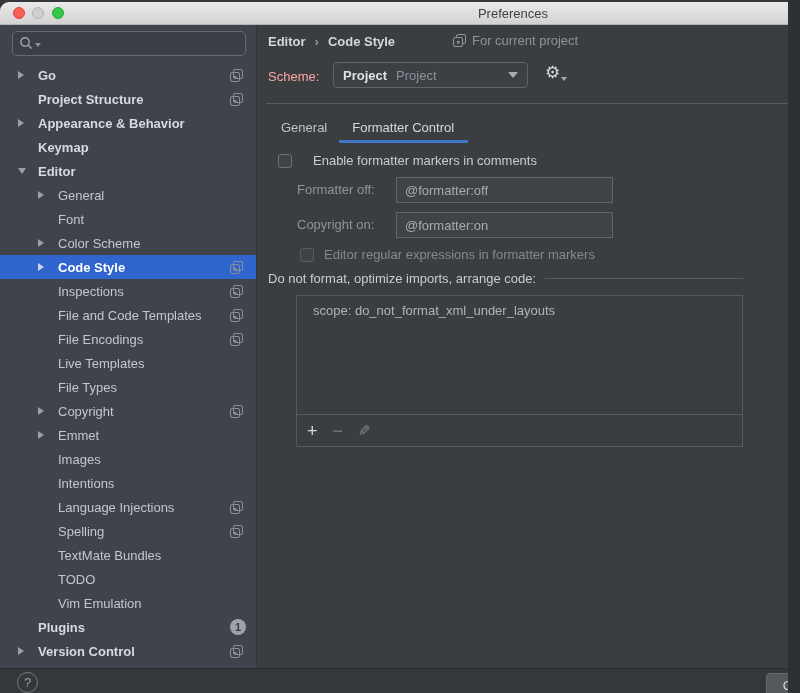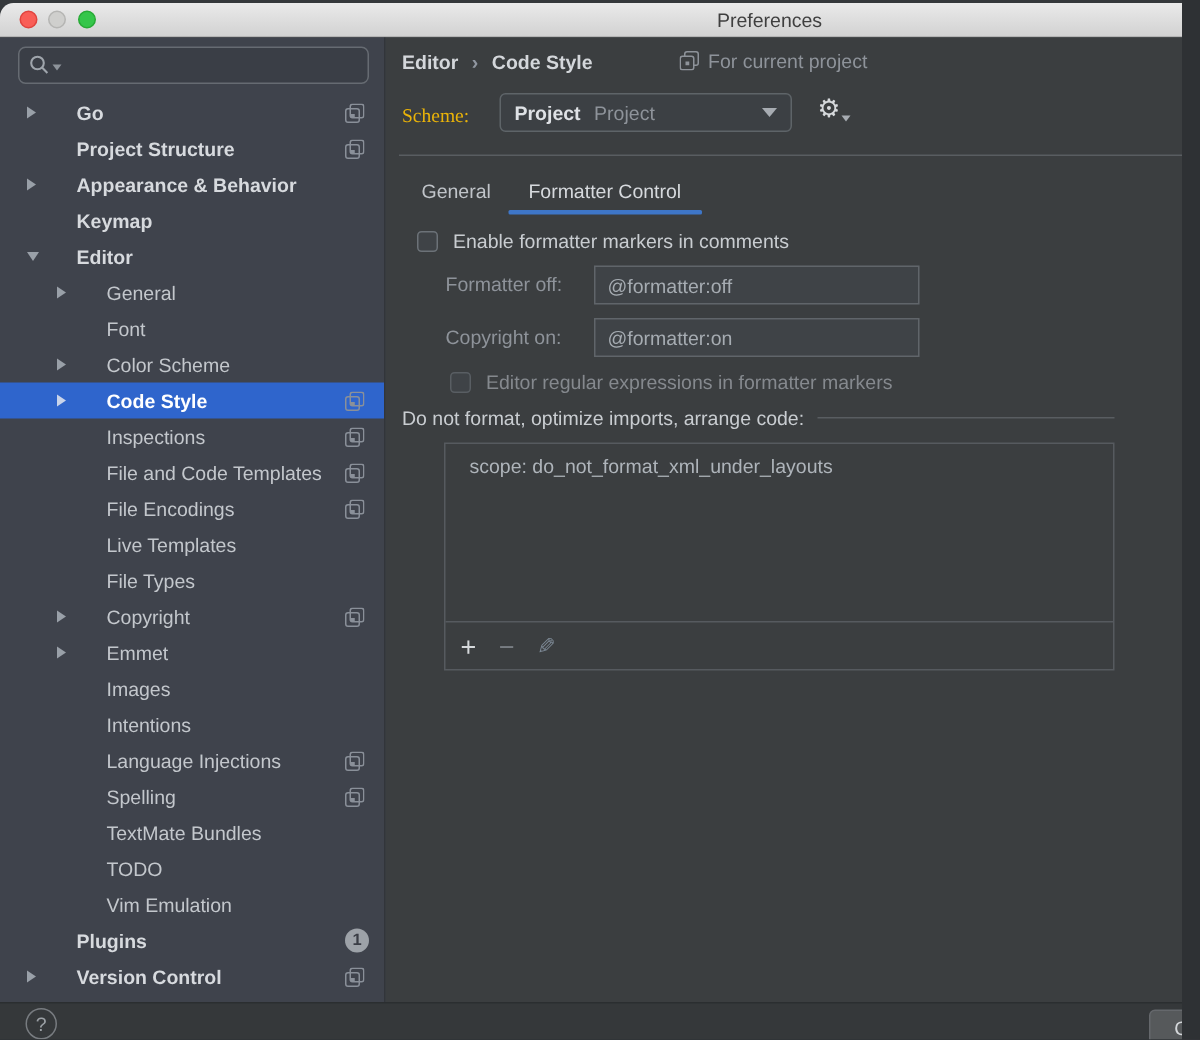--- a/index.html
+++ b/index.html
@@ -43,57 +43,57 @@
   .mag { display:flex; align-items:center; gap:1px; margin-right:4px; }
   .mag-caret { width:0; height:0; border-left:3px solid transparent; border-right:3px solid transparent; border-top:4px solid #8d939a; margin-top:3px; }
   .tree { position:absolute; left:0; top:38px; right:0; }
   .trow { height:24px; display:flex; align-items:center; position:relative; }
   .trow.l0 { padding-left:18px; }
   .trow.l1 { padding-left:38px; }
   .arrow-slot { width:12px; display:flex; align-items:center; }
   .arrow-right { width:0; height:0; border-top:4px solid transparent; border-bottom:4px solid transparent; border-left:6px solid #99a0a8; }
   .arrow-down  { width:0; height:0; border-left:4px solid transparent; border-right:4px solid transparent; border-top:6px solid #99a0a8; }
   .arrow-none  { width:0; height:0; }
-  .trow .lbl { margin-left:21px; color:#c3c7cc; white-space:nowrap; }
+  .trow .lbl { margin-left:8px; color:#c3c7cc; white-space:nowrap; }
   .trow.bold .lbl { font-weight:bold; color:#d7dade; }
   .trow.selected { background:#2f65cc; }
   .trow.selected .lbl { color:#ffffff; font-weight:bold; }
   .trow.selected .arrow-right { border-left-color:#c9d4ea; }
   .row-icon { margin-left:auto; margin-right:13px; display:flex; }
   .badge {
     margin-left:auto; margin-right:10px; width:16px; height:16px; border-radius:50%;
     background:#9da2a8; color:#3a3d45; font-size:11px; font-weight:bold;
     text-align:center; line-height:16px;
   }
   
   .content { position:absolute; left:257px; top:0; width:543px; height:643px; background:#3b3e40; }
   .breadcrumb { position:absolute; left:11px; top:9px; display:flex; gap:9px; align-items:center; }
   .bc-seg { font-weight:bold; color:#d4d7db; }
   .bc-sep { color:#9096a0; font-weight:bold; }
   .context-note { position:absolute; left:196px; top:8px; display:flex; align-items:center; gap:6px; color:#8e939a; }
-  .scheme-label { position:absolute; left:11px; top:44px; color:#eab308;font-family:Liberation Serif, serif; }
+  .scheme-label { position:absolute; left:11px; top:44px; color:#fca5a5; }
   .scheme-select {
     position:absolute; left:76px; top:37px; width:195px; height:26px;
     border:1px solid #5e6468; border-radius:4px; background:#3c4044;
     display:flex; align-items:center; padding:0 9px; gap:9px;
   }
   .scheme-main { font-weight:bold; color:#dee1e5; }
   .scheme-sec { color:#8e939a; }
   .dd-arrow { margin-left:auto; width:0; height:0; border-left:5px solid transparent; border-right:5px solid transparent; border-top:6px solid #a7acb2; }
   .gear { position:absolute; left:288px; top:39px; color:#d6d9dc; font-size:17px; line-height:17px; }
   .gear-caret { position:absolute; right:-7px; bottom:0; width:0; height:0; border-left:3px solid transparent; border-right:3px solid transparent; border-top:4px solid #a7acb2; }
   .hsep { position:absolute; left:9px; right:0; top:78px; height:1px; background:#595d61; }
   .tabs { position:absolute; left:24px; top:95px; display:flex; gap:25px; }
   .tab { cursor:default; }
   .tab .tab-lbl { color:#c0c4c9; }
   .tab.active .tab-lbl { color:#d6d9dd; }
   .tab-underline { position:absolute; left:82px; top:115px; width:129px; height:3px; background:#3e76c8; border-radius:1px; }
   .cb { width:14px; height:14px; border:1px solid #6c7278; border-radius:3px; background:#3f4347; flex:none; }
   .cb.disabled { border-color:#595e63; }
-  .cb-row1 { position:absolute; left:21px; top:128px; display:flex; align-items:center; gap:10px; }
+  .cb-row1 { position:absolute; left:21px; top:128px; display:flex; align-items:center; gap:21px; }
   .cb-row1 .cb-lbl { color:#c9cdd1; }
   .f-label { position:absolute; left:40px; color:#8e939a; }
   .f-label.off { top:157px; }
   .f-label.on  { top:192px; }
   .f-input {
     position:absolute; left:139px; width:217px; height:24px;
     background:#3f4347; border:1px solid #60656a; color:#a6acb2;
     font:13px "Liberation Sans", sans-serif; padding:12px 8px; outline:none;
   }
   .f-input.off { top:152px; }

